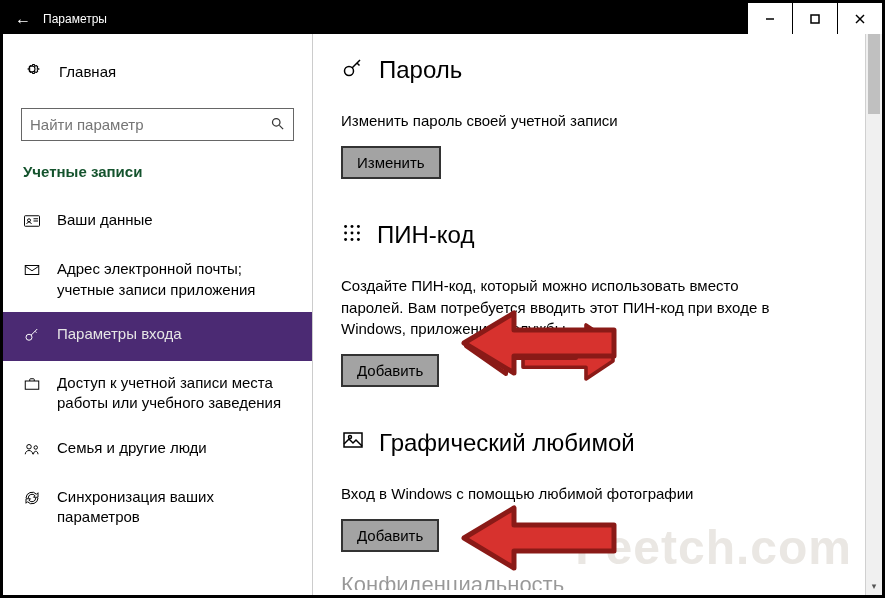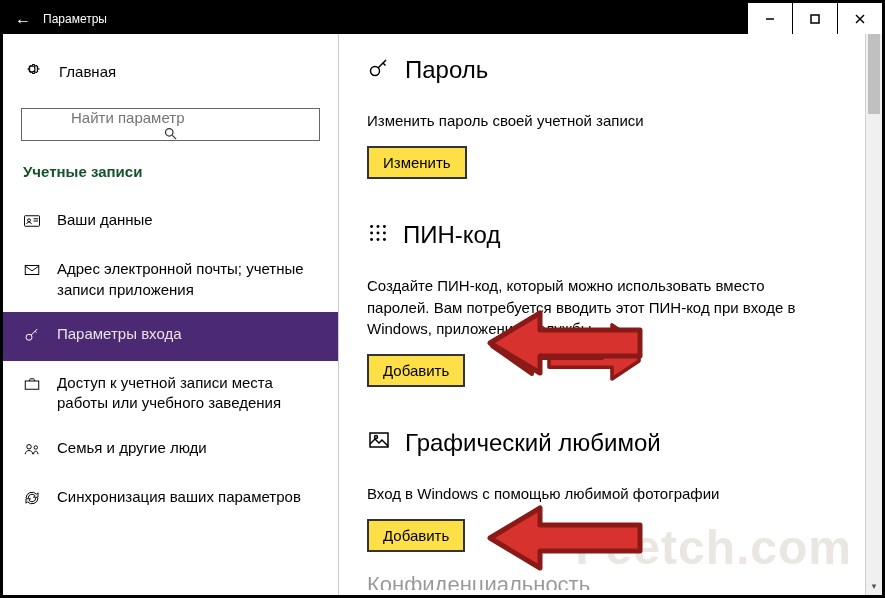--- a/index.html
+++ b/index.html
@@ -3,39 +3,39 @@
 <meta charset="utf-8">
 <style>
 * { box-sizing: border-box; margin: 0; padding: 0; font-family: "Segoe UI", Arial, sans-serif; }
 body { background: #fff; width: 885px; height: 598px; overflow: hidden; position: relative; border: 3px solid #000; }
 .titlebar { height: 31px; background: #000; color: #fff; display: flex; align-items: center; position: relative; }
 .titlebar .back { width: 40px; text-align: center; cursor: pointer; font-size: 16px; }
 .titlebar .title { font-size: 12px; }
 .titlebar .controls { position: absolute; right: 0; top: 0; height: 31px; display: flex; }
 .titlebar .controls .btn { width: 45px; height: 31px; background: #fff; color: #000; display: flex; align-items: center; justify-content: center; cursor: pointer; font-size: 14px; border-left: 1px solid #000; }
 .main { display: flex; height: calc(100% - 31px); }
-.sidebar { width: 336px; border-right: 1px solid #ccc; display: flex; flex-direction: column; padding-top: 18px; }
+.sidebar { width: 310px; border-right: 1px solid #ccc; display: flex; flex-direction: column; padding-top: 18px; }
 .sidebar .home { display: flex; align-items: center; padding: 8px 20px; cursor: pointer; margin-bottom: 18px; }
 .sidebar .home .gear { margin-right: 18px; }
 .sidebar .home .label { font-size: 15px; }
-.sidebar .searchbox { margin: 0 18px 22px 18px; height: 33px; border: 1px solid #666; display: flex; align-items: center; padding: 0 8px; flex-direction: column; }
+.sidebar .searchbox { margin: 0 18px 22px 18px; height: 33px; border: 1px solid #666; display: flex; align-items: center; padding: 0 8px; }
 .sidebar .searchbox input { border: none; outline: none; flex: 1; font-size: 15px; background: transparent; }
 .sidebar .searchbox .sicon { font-size: 15px; color: #333; }
 .sidebar .category { font-size: 15px; color: #14532d; padding: 0 20px 18px 20px; font-weight: bold; }
 .sidebar .nav { list-style: none; }
 .sidebar .nav li { display: flex; align-items: flex-start; padding: 12px 20px; cursor: pointer; font-size: 15px; line-height: 1.35; }
 .sidebar .nav li .icon { width: 20px; margin-right: 14px; margin-top: 2px; flex-shrink: 0; }
 .sidebar .nav li.active { background: #4b2a73; color: #e5e5e5; }
 .content { flex: 1; padding: 22px 28px; overflow: hidden; position: relative; }
 .section { margin-bottom: 42px; position: relative; }
 .section .heading { display: flex; align-items: center; margin-bottom: 26px; }
 .section .heading .hicon { margin-right: 14px; }
 .section .heading h2 { font-size: 24px; font-weight: 400; }
 .section .desc { font-size: 15px; line-height: 1.45; margin-bottom: 14px; max-width: 460px; }
-.section .actionbtn { border: 2px solid #333; background: #fde047; padding: 6px 14px; font-size: 15px; cursor: pointer; }
+.section .actionbtn { border: 2px solid #333; background: #a3a3a3; padding: 6px 14px; font-size: 15px; cursor: pointer; }
 .scrollbar { position: absolute; right: 0; top: 31px; bottom: 0; width: 17px; background: #f0f0f0; border-left: 1px solid #d0d0d0; }
 .scrollbar .thumb { position: absolute; top: 0; left: 2px; right: 2px; height: 80px; background: #c0c0c0; }
 .scrollbar .arrow { position: absolute; left: 0; right: 0; height: 17px; text-align: center; font-size: 9px; color: #555; line-height: 17px; }
 .scrollbar .arrow.dn { bottom: 0; }
 .watermark { position: absolute; right: 30px; bottom: 20px; font-size: 48px; font-weight: 600; color: #eae7e3; letter-spacing: 1px; z-index: 0; pointer-events: none; }
 .arrow-annot { position: absolute; z-index: 5; pointer-events: none; }
 .cutoff { font-size: 22px; font-weight: 400; color: #000; margin-top: 0; }
 </style>
 </head>
 <body>

